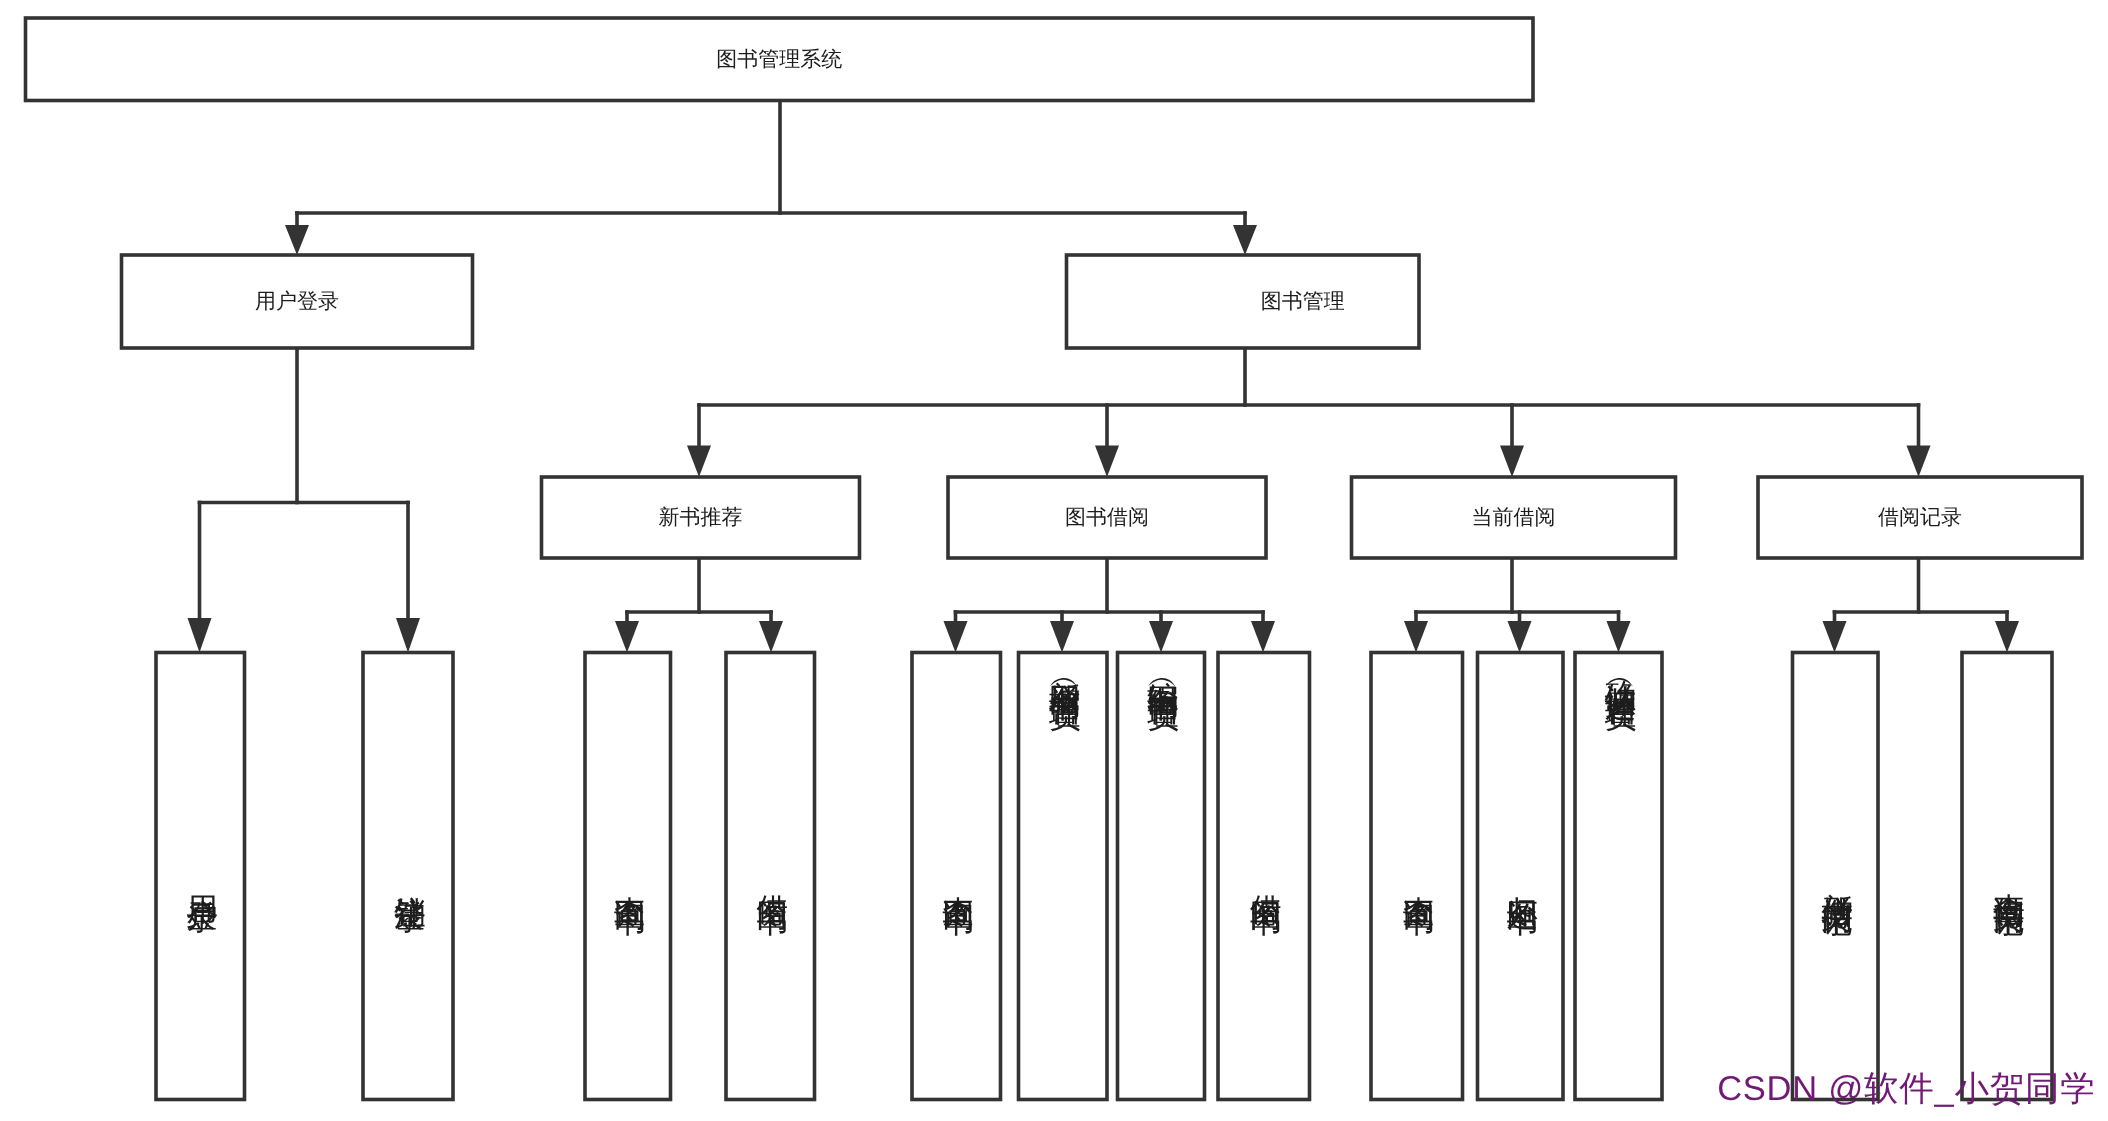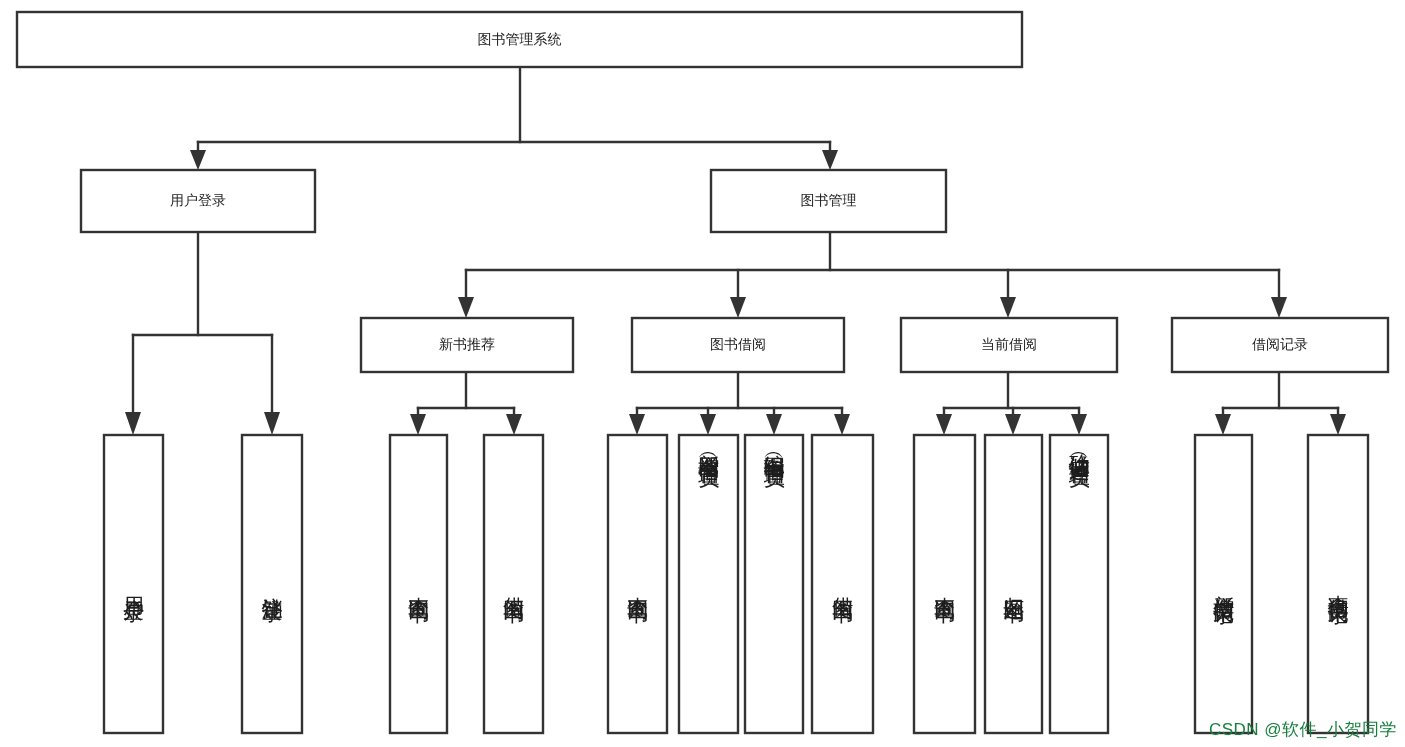--- a/index.html
+++ b/index.html
@@ -69,22 +69,22 @@
     font-family: "Liberation Sans", "DejaVu Sans", sans-serif;
     font-size: 14px;
     color: #1d1d1d;
     white-space: nowrap;
   }
   #watermark {
     position: absolute;
     right: 8px;
     bottom: 6px;
     font-family: "Liberation Sans", "DejaVu Sans", sans-serif;
-    font-size: 17px;
-    color: #15803d;
+    font-size: 23px;
+    color: #701a75;
     letter-spacing: 0.5px;
     white-space: nowrap;
   }
 </style>
 </head>
 <body>
 
 <div id="diagram-root">
 
   <svg id="flow" viewBox="0 0 1405 747">
@@ -191,21 +191,21 @@
     <rect class="node-box" x="1308" y="435" width="60" height="298"></rect>
   </svg>
 
   <div class="horiz-text-wrap" style="left:17px; top:12px; width:1005px; height:55px;">
     <span class="horiz-text">图书管理系统</span>
   </div>
 
   <div class="horiz-text-wrap" style="left:81px; top:170px; width:234px; height:62px;">
     <span class="horiz-text">用户登录</span>
   </div>
-  <div class="horiz-text-wrap" style="left:711px; top:170px; width:235px; height:62px;">
+  <div class="horiz-text-wrap" style="left:711px; top:170px; width:235px; height:62px;padding-left:40px;">
     <span class="horiz-text">图书管理</span>
   </div>
 
   <div class="horiz-text-wrap" style="left:361px; top:318px; width:212px; height:54px;">
     <span class="horiz-text">新书推荐</span>
   </div>
   <div class="horiz-text-wrap" style="left:632px; top:318px; width:212px; height:54px;">
     <span class="horiz-text">图书借阅</span>
   </div>
   <div class="horiz-text-wrap" style="left:901px; top:318px; width:216px; height:54px;">

